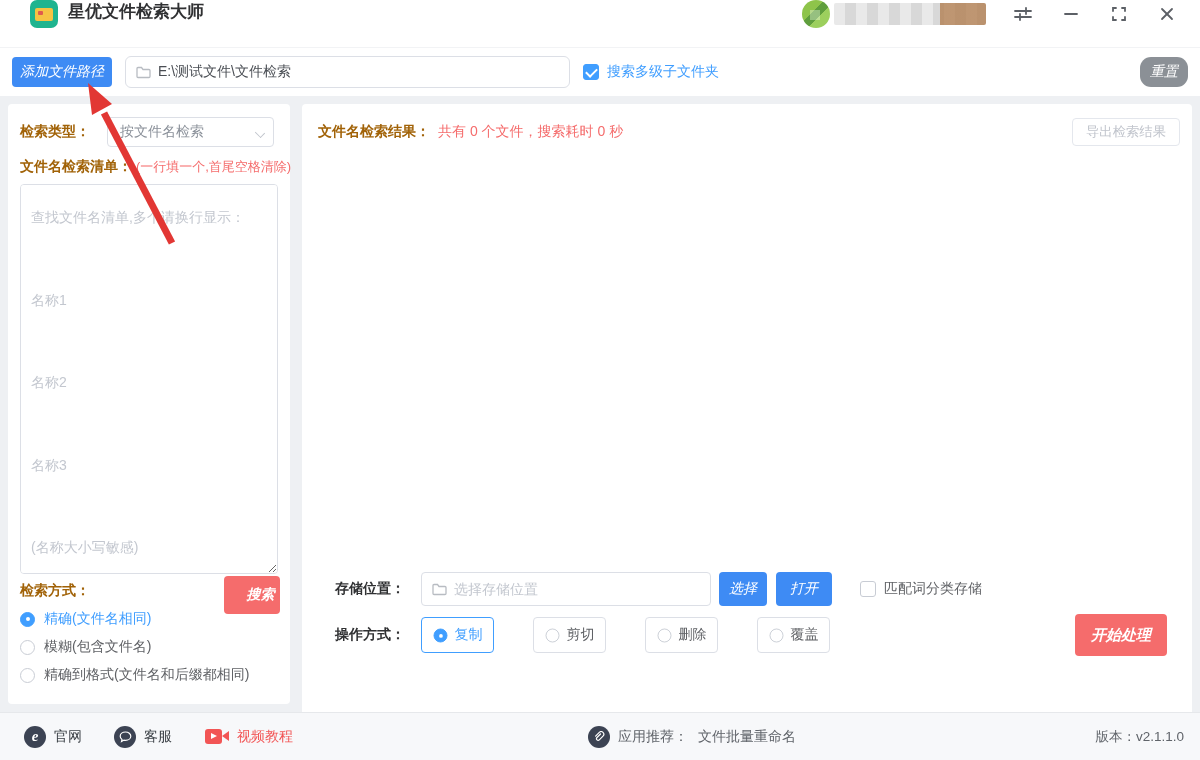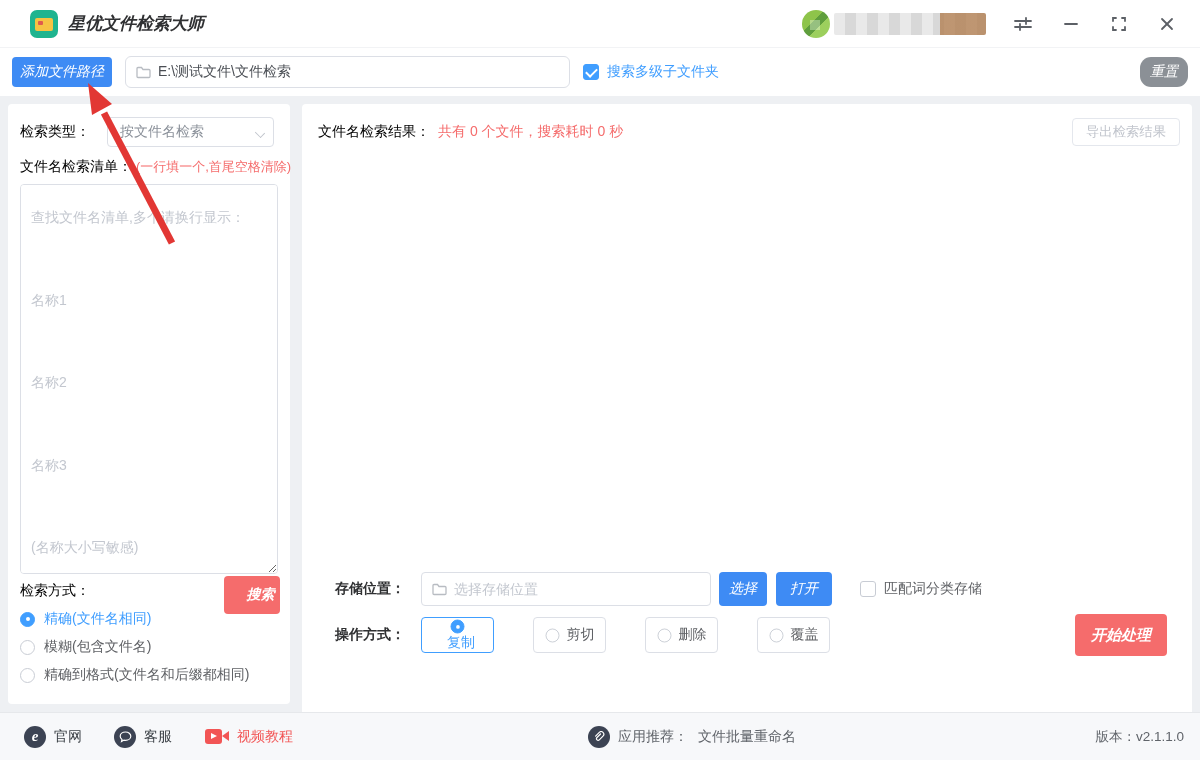--- a/index.html
+++ b/index.html
@@ -1,21 +1,21 @@
 <!DOCTYPE html>
 <html><head>
 <meta charset="utf-8">
 <title>星优文件检索大师</title>
 <style>
   * { margin:0; padding:0; box-sizing:border-box; font-family:"Liberation Sans","DejaVu Sans",sans-serif; }
   html,body { width:1200px; height:760px; overflow:hidden; }
   body { background:#eef0f3; position:relative; font-size:14px; color:#303133; }
 
   
-  .titlebar { position:absolute; top:0; left:0; width:1200px; height:48px; background:#fff; display:flex; align-items:center; border-bottom:1px solid #f2f3f5; z-index:2;font-style:italic; }
+  .titlebar { position:absolute; top:0; left:0; width:1200px; height:48px; background:#fff; display:flex; align-items:flex-start; border-bottom:1px solid #f2f3f5; z-index:2; }
   .app-icon { width:28px; height:28px; border-radius:7px; background:#1fb48f; margin-left:30px; position:relative; flex:none; }
   .app-icon::before { content:""; position:absolute; left:5px; top:8px; width:18px; height:13px; border-radius:2px; background:#f6c343; }
   .app-icon::after { content:""; position:absolute; left:8px; top:11px; width:5px; height:4px; border-radius:1px; background:#e05a4e; }
   .app-title { font-size:17px; font-weight:bold; margin-left:10px; }
   .titlebar-right { margin-left:auto; display:flex; align-items:center; padding-right:22px; }
   .avatar { width:28px; height:28px; border-radius:50%; flex:none;
     background:linear-gradient(135deg,#8ec44a 0 40%,#5f9e3d 40% 60%,#9ccf5d 60% 100%); position:relative; overflow:hidden; }
   .avatar::after { content:""; position:absolute; left:8px; top:10px; width:10px; height:10px; background:rgba(255,255,255,.35); }
   .user-mosaic { width:152px; height:22px; margin-left:4px; border-radius:2px;
     background:
@@ -43,21 +43,21 @@
   .reset-btn { margin-left:auto; margin-right:12px; width:48px; height:30px; background:#8b9096; color:#fff;border-radius:11px; }
 
   
   .content { position:absolute; top:96px; left:0; width:1200px; height:616px; }
   .card { position:absolute; background:#fff; border-radius:4px; }
   .sidebar { left:8px; top:8px; width:282px; height:600px; }
   .main { left:302px; top:8px; width:890px; height:700px; }
 
   
   .row-type { position:absolute; top:13px; left:12px; right:0; height:30px; display:flex; align-items:center; }
-  .lbl-b { font-weight:normal; font-size:14px; color:#000000; }
+  .lbl-b { font-weight:bold; font-size:14px; color:#a16207; }
   .select { position:absolute; left:87px; top:0; width:167px; height:30px; border:1px solid #dcdfe6; border-radius:4px; display:flex; align-items:center; padding:0 24px 0 12px; color:#8a9099; cursor:pointer; background:#fff; }
   .select .chev { position:absolute; right:9px; top:11px; width:8px; height:8px; border:solid #c0c4cc; border-width:0 1.6px 1.6px 0; transform:rotate(45deg) scale(1,.8); transform-origin:center; }
   .row-listlabel { position:absolute; top:54px; left:12px; white-space:nowrap; }
   .hint-red { color:#f56c6c; font-size:13px; font-weight:normal; }
   .name-list { position:absolute; top:80px; left:12px; width:258px; height:390px; border:1px solid #dcdfe6; border-radius:4px; resize:both; outline:none; padding:12px 10px; font-size:14px; color:#303133; line-height:2.95; overflow:auto; }
   .name-list::placeholder { color:#c3c7cf; }
   .row-mode { position:absolute; top:478px; left:12px; }
   .search-btn { position:absolute; top:472px; right:10px; width:56px; height:38px; background:#f56c6c; color:#fff; font-weight:bold;padding-left:17px; }
   .radio-row { position:absolute; left:12px; display:flex; align-items:center; cursor:pointer; }
   .radio { width:15px; height:15px; border-radius:50%; flex:none; position:relative; }
@@ -88,21 +88,21 @@
   .storage-box svg { flex:none; margin-right:7px; }
   .storage-input { border:none; outline:none; flex:1; font-size:14px; background:transparent; color:#303133; }
   .storage-input::placeholder { color:#c3c7cf; }
   .choose-btn { margin-left:8px; width:48px; height:34px; }
   .open-btn { margin-left:9px; width:56px; height:34px; }
   .classify-wrap { display:flex; align-items:center; margin-left:28px; }
   .classify-lbl { margin-left:8px; color:#606266; cursor:pointer; }
 
   .operation-row { position:absolute; top:510px; left:16px; right:16px; height:42px; display:flex; align-items:center; }
   .op-box { height:36px; width:73px; border:1px solid #dcdfe6; border-radius:4px; background:#fff; display:flex; align-items:center; justify-content:center; margin-left:39px; cursor:pointer; }
-  .op-box:first-of-type { margin-left:16px;flex-direction:column; }
+  .op-box:first-of-type { margin-left:16px; }
   .op-box .radio { transform:scale(.93); }
   .op-box .radio-lbl { margin-left:7px; }
   .op-box.sel { border-color:#409eff; }
   .start-btn { position:absolute; right:9px; top:0; width:92px; height:42px; background:#f56c6c; color:#fff; font-size:15px; font-weight:bold; }
 
   
   .footer { position:absolute; left:0; top:712px; width:1200px; height:48px; background:#f7f8fa; border-top:1px solid #e6e8eb; display:flex; align-items:center; }
   .f-item { display:flex; align-items:center; cursor:pointer; }
   .circle-ico { width:22px; height:22px; border-radius:50%; background:#3c4353; color:#fff; display:flex; align-items:center; justify-content:center; flex:none; }
   .f-lbl { margin-left:8px; color:#3b4046; font-size:14px; }

